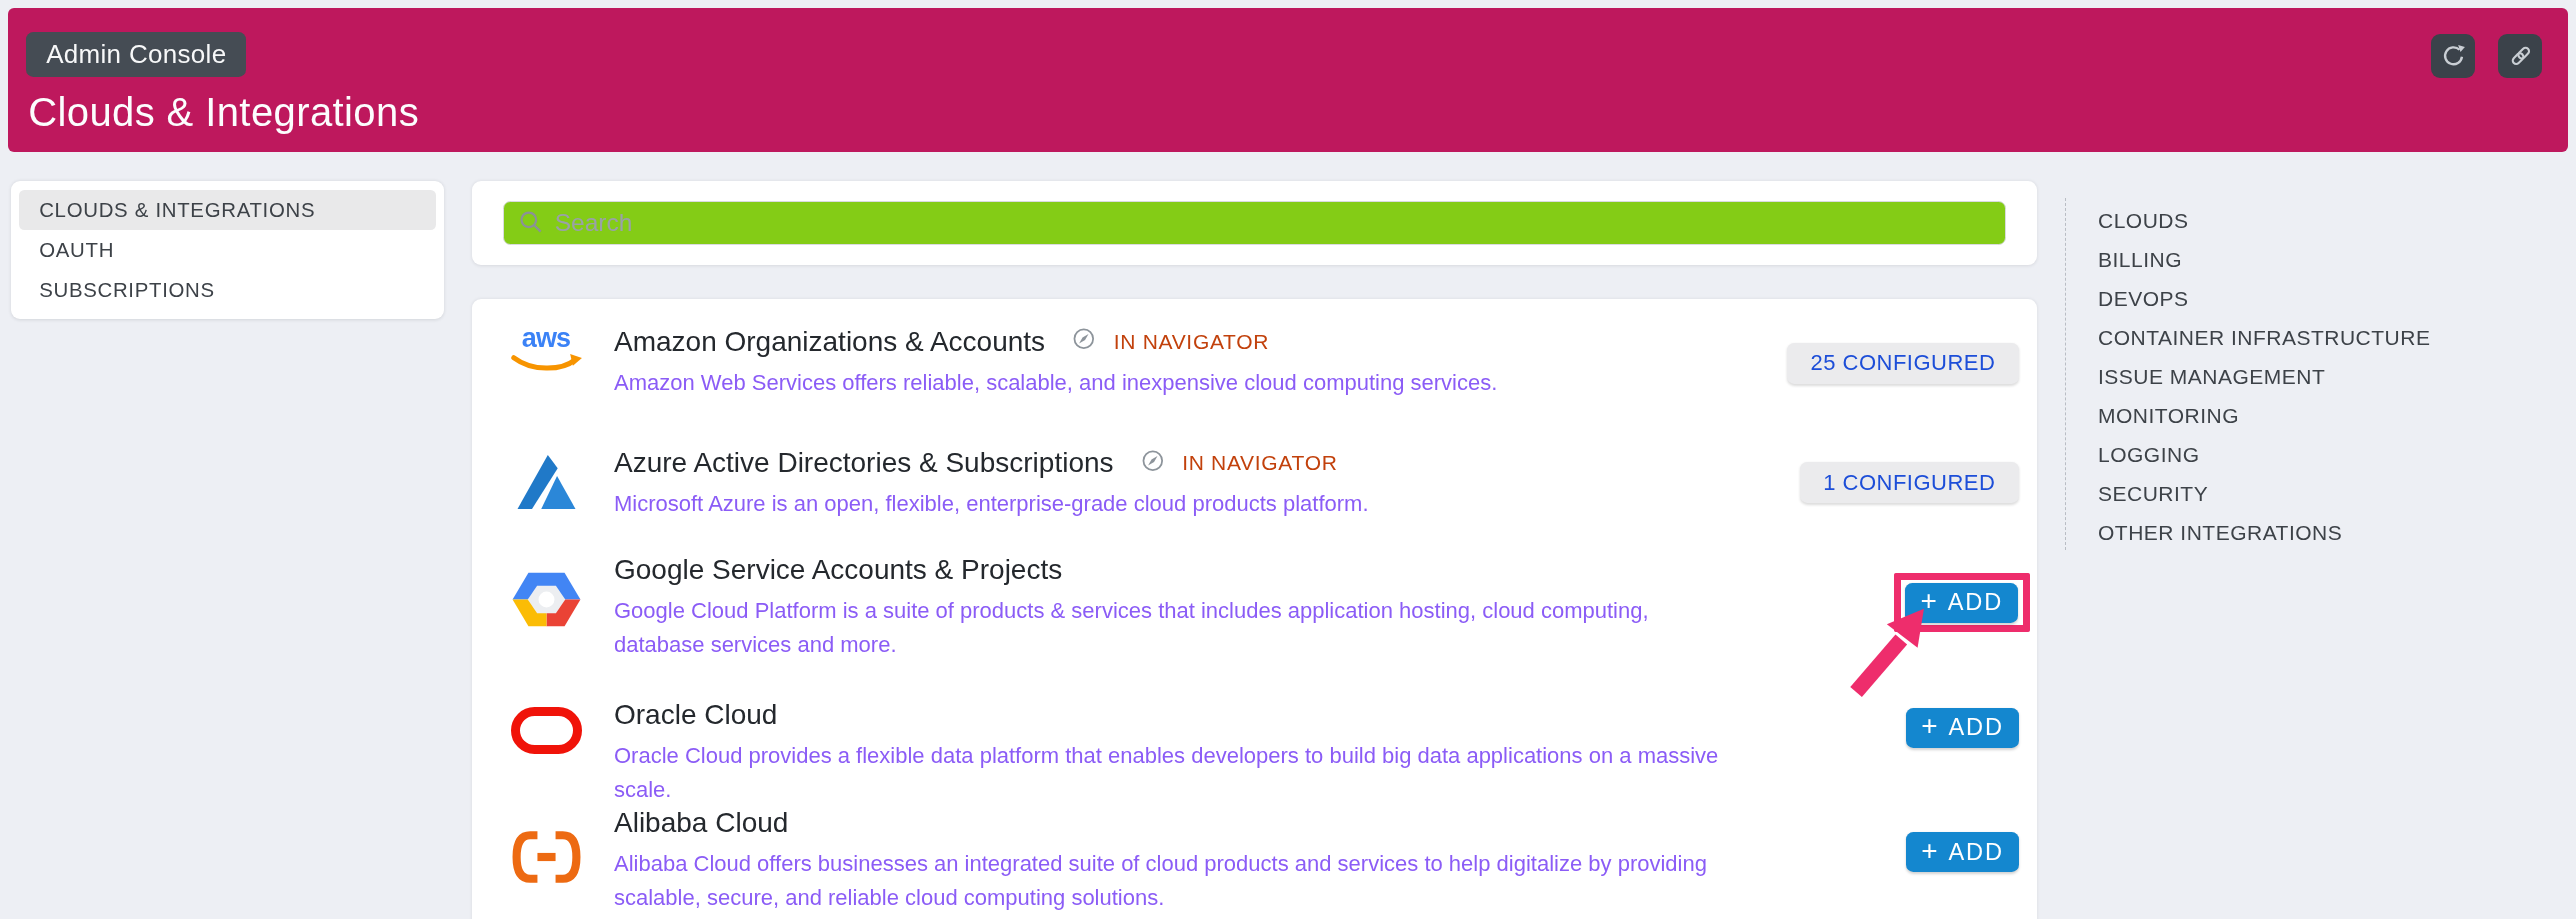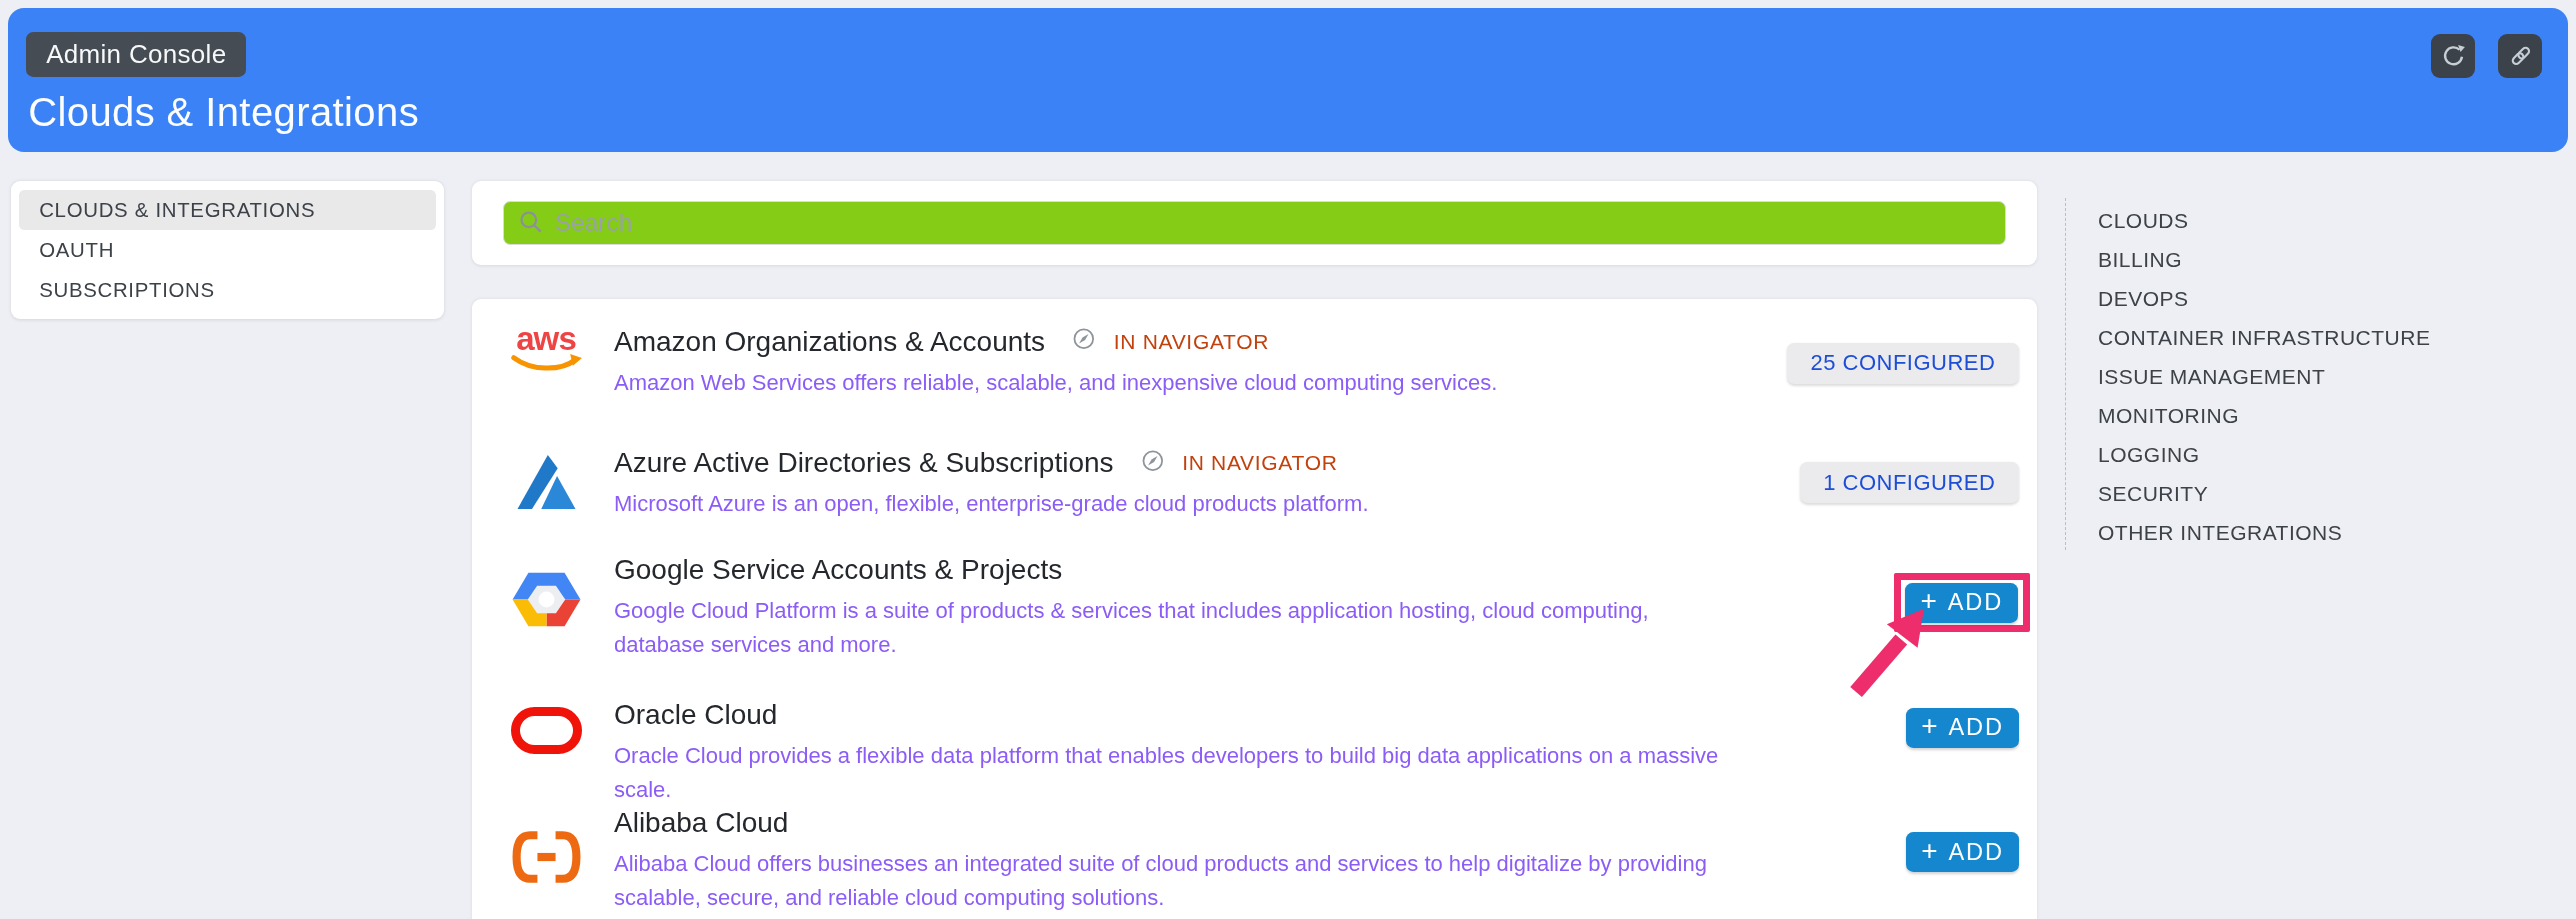--- a/index.html
+++ b/index.html
@@ -6,21 +6,21 @@
   html,body { margin:0; padding:0; }
   body {
     width:2576px; height:919px; position:relative; overflow:hidden;
     background:#edeff4; font-family:"Liberation Sans", sans-serif;
     -webkit-font-smoothing:antialiased;
   }
 
   
   .app-header {
     position:absolute; left:8.2px; top:8.2px; right:8.2px; height:144px;
-    background:#3b82f6; border-radius:16px;
+    background:#be185d; border-radius:6px;
   }
   .app-badge {
     position:absolute; left:18px; top:23.6px; height:45px; line-height:45px;
     padding:0 20px; background:#454c54; color:#f7f8f9; font-size:26px;
     border-radius:7.3px; letter-spacing:0.3px;
   }
   .page-title {
     position:absolute; left:20px; top:82px; color:#fcfdfe;
     font-size:40px; font-weight:400; letter-spacing:0.4px;
   }
@@ -105,21 +105,21 @@
     position:absolute; left:2065px; top:198px; height:352px; width:0;
     border-left:1.8px dashed #b9bdc4;
   }
   .right-nav { position:absolute; left:2098px; top:201px; }
   .right-nav-item {
     height:39px; line-height:39px; font-size:21px; color:#3d4248;
     letter-spacing:0.5px; cursor:pointer; white-space:nowrap;
   }
 
   
-  .aws-text { font-size:33px; font-weight:700; color:#ef4444; letter-spacing:-0.9px; line-height:31px; }
+  .aws-text { font-size:27px; font-weight:700; color:#3b82f6; letter-spacing:-0.9px; line-height:31px; }
   .oracle-ring { width:71px; height:47px; border:9px solid #f01309; border-radius:23.6px; margin:0 auto; }
 </style>
 </head>
 <body>
 
 <div class="app-header">
   <div class="app-badge">Admin Console</div>
   <div class="page-title">Clouds &amp; Integrations</div>
   <div class="header-actions">
     <button class="icon-btn">

